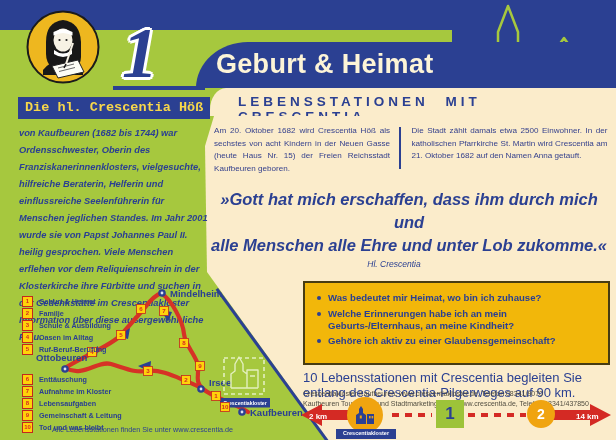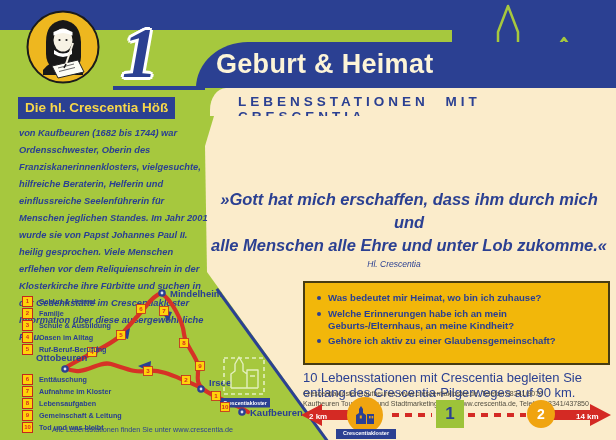--- a/index.html
+++ b/index.html
@@ -22,21 +22,21 @@
              transform-origin:0 0;transform:rotate(54deg);}
   
   .station-number{position:absolute;left:122px;top:12px;font-family:"Liberation Serif",serif;
       font-size:72px;font-weight:bold;font-style:italic;color:#2b4092;
       text-shadow:-3px 0 0 #fff,3px 0 0 #fff,0 -3px 0 #fff,0 3px 0 #fff,
                   -2px -2px 0 #fff,2px -2px 0 #fff,-2px 2px 0 #fff,2px 2px 0 #fff;}
   .station-underline{position:absolute;left:113px;top:86px;width:92px;height:4px;background:#2b4092;}
   .nun-badge{position:absolute;left:26px;top:10px;width:74px;height:74px;}
   
   .left-heading{position:absolute;left:18px;top:97px;background:#2b4092;color:#f7d74a;
-      font-family:Liberation Sans, sans-serif;font-weight:bold;font-size:13.5px;padding:3px 7px 4px;}
+      font-family:Liberation Mono, monospace;font-weight:bold;font-size:13.5px;padding:3px 7px 4px;}
   .left-text{position:absolute;left:19px;top:125px;width:190px;color:#2b4092;font-weight:bold;
       font-style:italic;font-size:9.3px;line-height:17px;}
   
   .cols{position:absolute;left:214px;top:125px;width:394px;display:flex;}
   .col{color:#333f8c;font-size:8.1px;line-height:12.6px;text-align:justify;}
   .col1{width:176px;}
   .col-divider{width:1.5px;background:#2b4092;margin:2px 11px 6px 9px;}
   .col2{width:196px;}
   .quote{position:absolute;left:210px;top:188px;width:398px;text-align:center;color:#2b4092;
       font-size:16.5px;font-weight:bold;font-style:italic;line-height:23px;}
@@ -119,21 +119,23 @@
       <path d="M32 58 L48 54 M33 61.5 L49 57.5" stroke="#444444" stroke-width="0.8"></path>
       <path d="M47 33 L40 54" stroke="#f7f2e4" stroke-width="2"></path>
       <path d="M40 54 L38 58" stroke="#181818" stroke-width="1.5"></path>
     </svg>
   </div>
 
   <div class="left-heading">Die hl. Crescentia Höß</div>
   <div class="left-text">von Kaufbeuren (1682 bis 1744) war Ordensschwester, Oberin des Franziskanerinnenklosters, vielgesuchte, hilfreiche Beraterin, Helferin und einflussreiche Seelenführerin für Menschen jeglichen Standes. Im Jahr 2001 wurde sie von Papst Johannes Paul II. heilig gesprochen. Viele Menschen erflehen vor dem Reliquienschrein in der Klosterkirche ihre Fürbitte und suchen in der Gedenkstätte im Crescentiakloster Information über diese außergewöhnliche Frau.</div>
 
   <div class="cols">
+    <div class="col col1">Am 20. Oktober 1682 wird Crescentia Höß als sechstes von acht Kindern in der Neuen Gasse (heute Haus Nr. 15) der Freien Reichsstadt Kaufbeuren geboren.</div>
     <div class="col-divider"></div>
+    <div class="col col2">Die Stadt zählt damals etwa 2500 Einwohner. In der katholischen Pfarrkirche St. Martin wird Crescentia am 21. Oktober 1682 auf den Namen Anna getauft.</div>
   </div>
 
   <div class="quote">
     <div>»Gott hat mich erschaffen, dass ihm durch mich und</div>
     <div>alle Menschen alle Ehre und unter Lob zukomme.«</div>
     <div class="quote-attr">Hl. Crescentia</div>
   </div>
 
   <div class="q-box">
     <div class="q-row">

